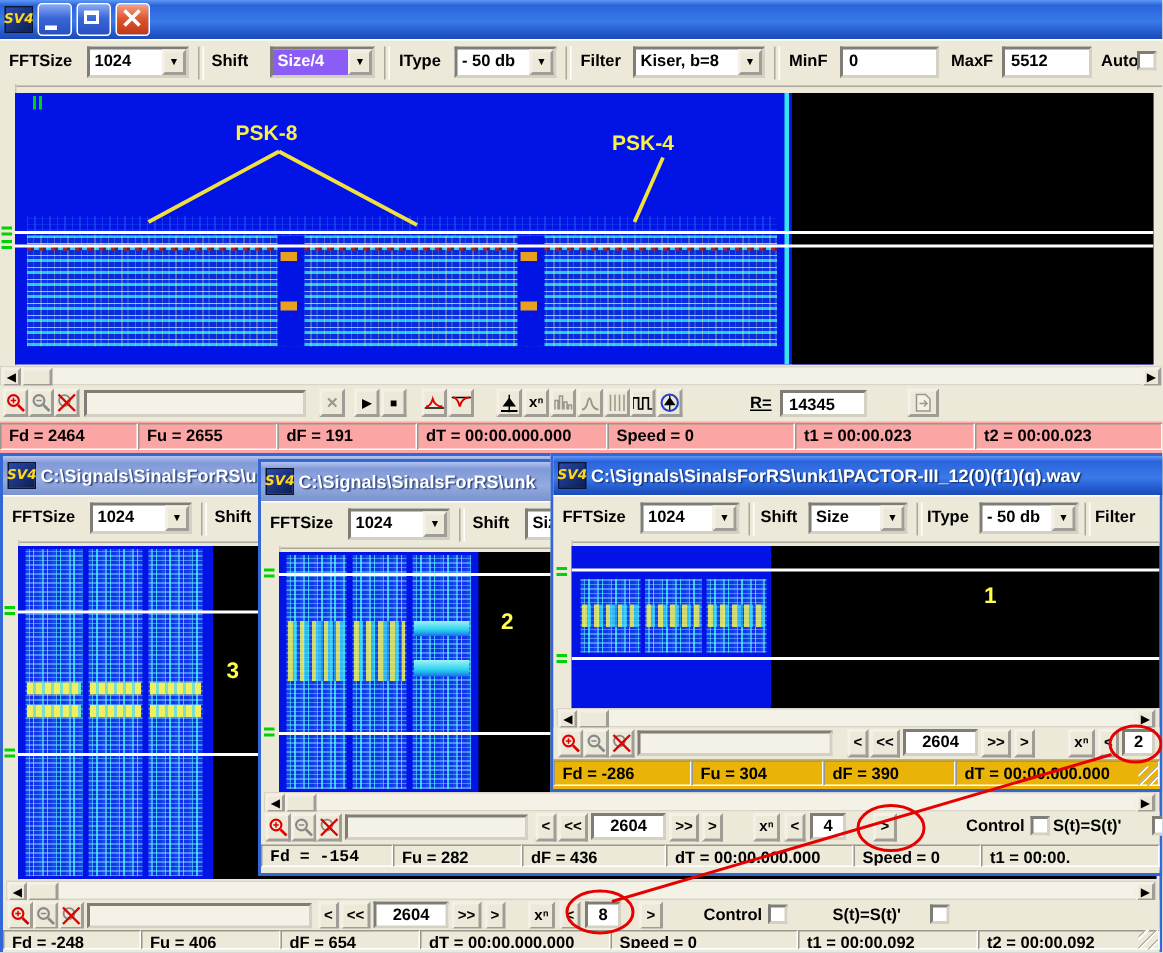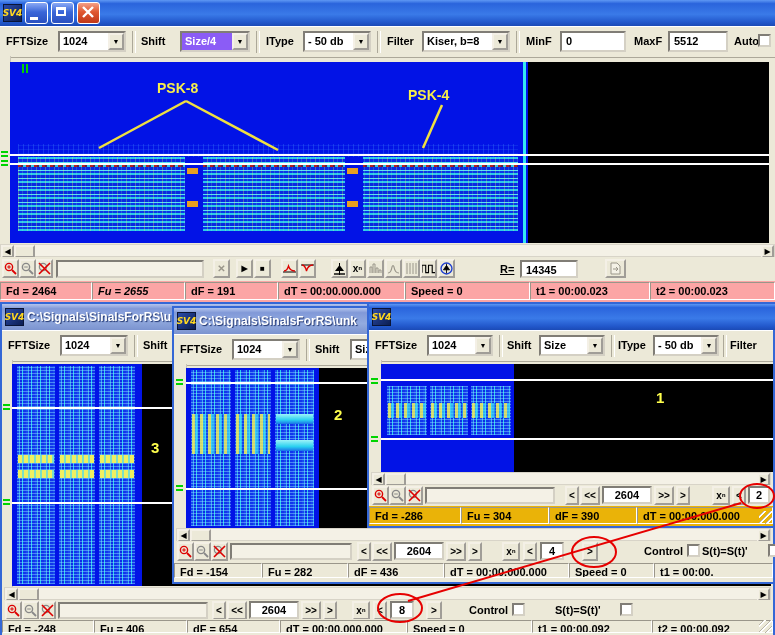--- a/index.html
+++ b/index.html
@@ -245,21 +245,21 @@
       <span class="tbtn dis" style="left:605px;top:2px;width:21px;">
         <svg width="14" height="13" viewBox="0 0 14 13">
             <path d="M2 1 H8 L11 4 V12 H2 Z" fill="#f4f1e6" stroke="#9a968a" stroke-width="1"></path>
             <path d="M4 7 H9 M7 5 L9 7 L7 9" stroke="#9a968a" fill="none" stroke-width="1"></path>
           </svg>
       </span>
     </div>
 
     <div class="abs" style="left:0;top:281px;width:775px;height:21px;background:#fca5a5;">
       <span class="scell" style="left:0;width:92px;">Fd = 2464</span>
-      <span class="scell" style="left:92px;width:93px;font-style:italic;">Fu = 2655</span>
+      <span class="scell" style="left:92px;width:93px;">Fu = 2655</span>
       <span class="scell" style="left:185px;width:93px;">dF = 191</span>
       <span class="scell" style="left:278px;width:127px;">dT = 00:00.000.000</span>
       <span class="scell" style="left:405px;width:125px;">Speed = 0</span>
       <span class="scell" style="left:530px;width:120px;">t1 = 00:00.023</span>
       <span class="scell" style="left:650px;width:125px;">t2 = 00:00.023</span>
     </div>
   </div>
 
   <div class="win" style="left:0;top:302px;width:775px;height:333px;">
     <div class="titlebar inactive abs" style="left:0;top:0;width:771px;height:26px;">
@@ -423,32 +423,33 @@
       <span class="tbtn" style="left:328px;top:1px;width:18px;">xⁿ</span>
       <span class="tbtn" style="left:349px;top:1px;width:14px;">&lt;</span>
       <span class="navfield" style="left:366px;top:1px;width:24px;height:18px;">4</span>
       <span class="tbtn" style="left:408px;top:1px;width:16px;">&gt;</span>
       <span class="lbl abs" style="left:470px;top:4px;">Control</span>
       <span class="cbox" style="left:513px;top:3px;"></span>
       <span class="lbl abs" style="left:528px;top:4px;">S(t)=S(t)'</span>
       <span class="cbox" style="left:594px;top:3px;"></span>
     </div>
     <div class="abs" style="left:0;top:254px;width:599px;height:18px;background:#ece9d8;">
-      <span class="scell" style="left:0;width:88px;">Fd = -154</span>
+      <span class="scell" style="left:0;width:88px;font-family:Liberation Mono, monospace;">Fd = -154</span>
       <span class="scell" style="left:88px;width:86px;">Fu = 282</span>
       <span class="scell" style="left:174px;width:96px;">dF = 436</span>
       <span class="scell" style="left:270px;width:125px;">dT = 00:00.000.000</span>
       <span class="scell" style="left:395px;width:85px;">Speed = 0</span>
       <span class="scell" style="left:480px;width:119px;">t1 = 00:00.</span>
     </div>
   </div>
 
   <div class="win" style="left:367px;top:302px;width:408px;height:226px;">
     <div class="titlebar active abs" style="left:0;top:0;width:404px;height:26px;">
       <span class="svicon">SV4</span>
+      <span class="ttl">C:\Signals\SinalsForRS\unk1\PACTOR-III_12(0)(f1)(q).wav</span>
     </div>
     <div class="toolbar abs" style="left:0;top:26px;width:404px;height:30px;">
       <span class="lbl abs" style="left:6px;top:8px;">FFTSize</span>
       <span class="combo" style="left:58px;top:4px;width:66px;">
         <span class="combo-val">1024</span>
         <span class="combo-btn">▼</span>
       </span>
       <span class="sep" style="left:130px;"></span>
       <span class="lbl abs" style="left:138px;top:8px;">Shift</span>
       <span class="combo" style="left:170px;top:4px;width:66px;">

